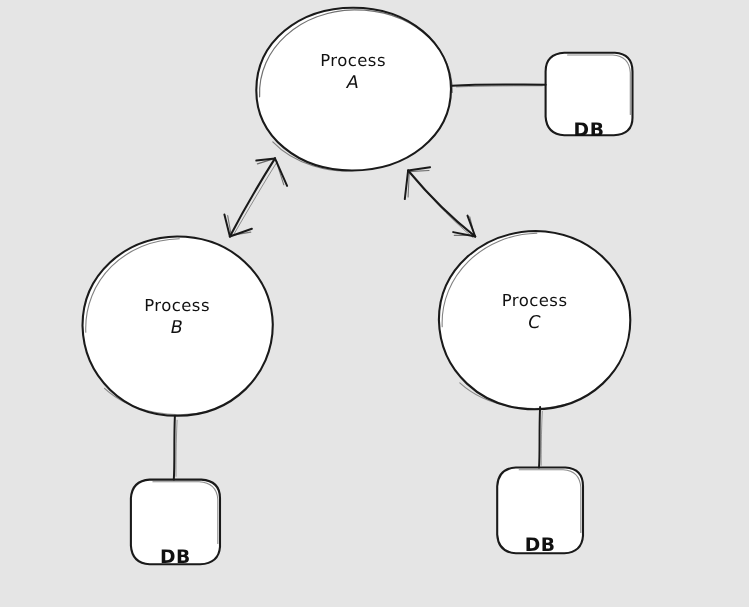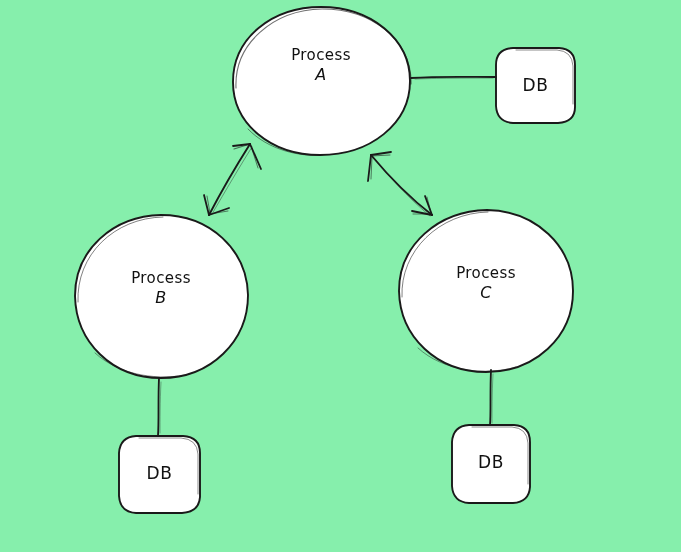--- a/index.html
+++ b/index.html
@@ -11,21 +11,21 @@
   body {
     width: 681px;
     height: 552px;
     overflow: hidden;
     font-family: "DejaVu Sans", sans-serif;
   }
   #diagram-root {
     position: relative;
     width: 681px;
     height: 552px;
-    background: #86efac;
+    background: #e5e5e5;
   }
   #sketch-canvas {
     position: absolute;
     top: 0;
     left: 0;
     width: 681px;
     height: 552px;
     display: block;
   }
   .node-label {
@@ -48,21 +48,22 @@
   }
   .process-label .proc-letter {
     display: block;
     font-size: 16px;
     font-style: italic;
     margin-top: 1px;
   }
   .db-label {
     font-size: 17px;
     letter-spacing: 0.5px;
-    font-weight: 400;
+    font-weight: 700;
+    margin-top: 34px;
   }
 </style>
 </head>
 <body>
 
 <div id="diagram-root">
 
   <svg id="sketch-canvas" viewBox="0 0 681 552" xmlns="http://www.w3.org/2000/svg">
 
     <g>

